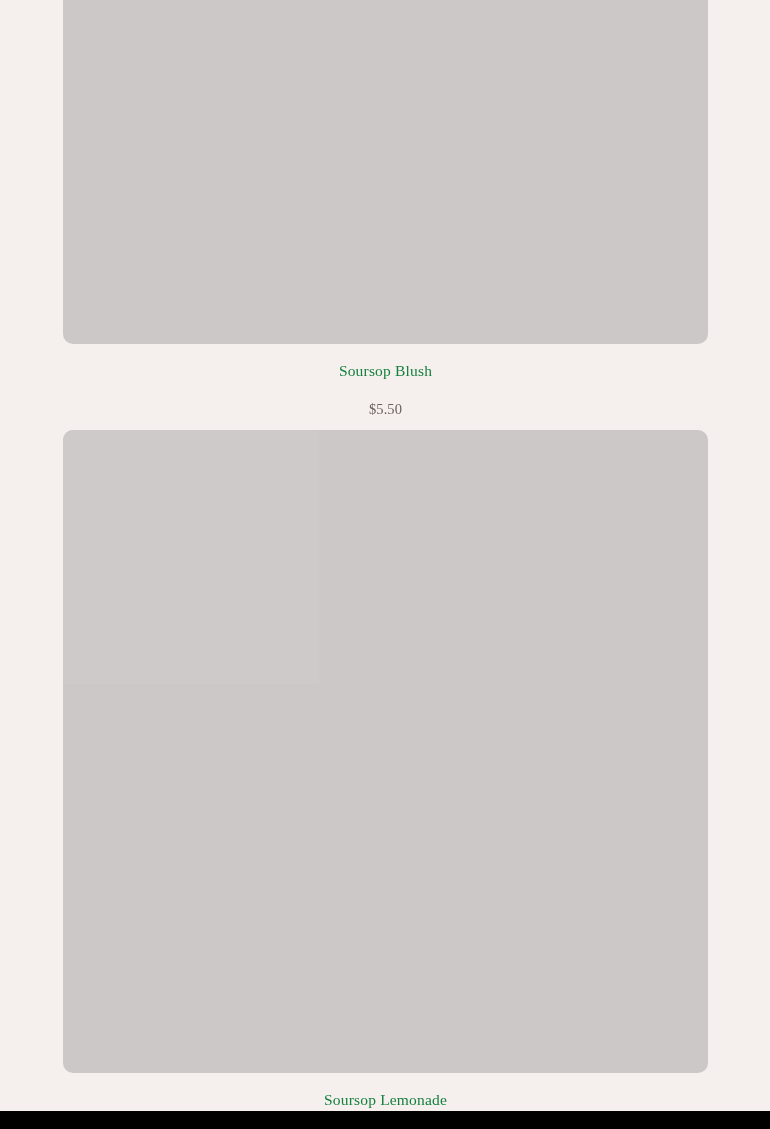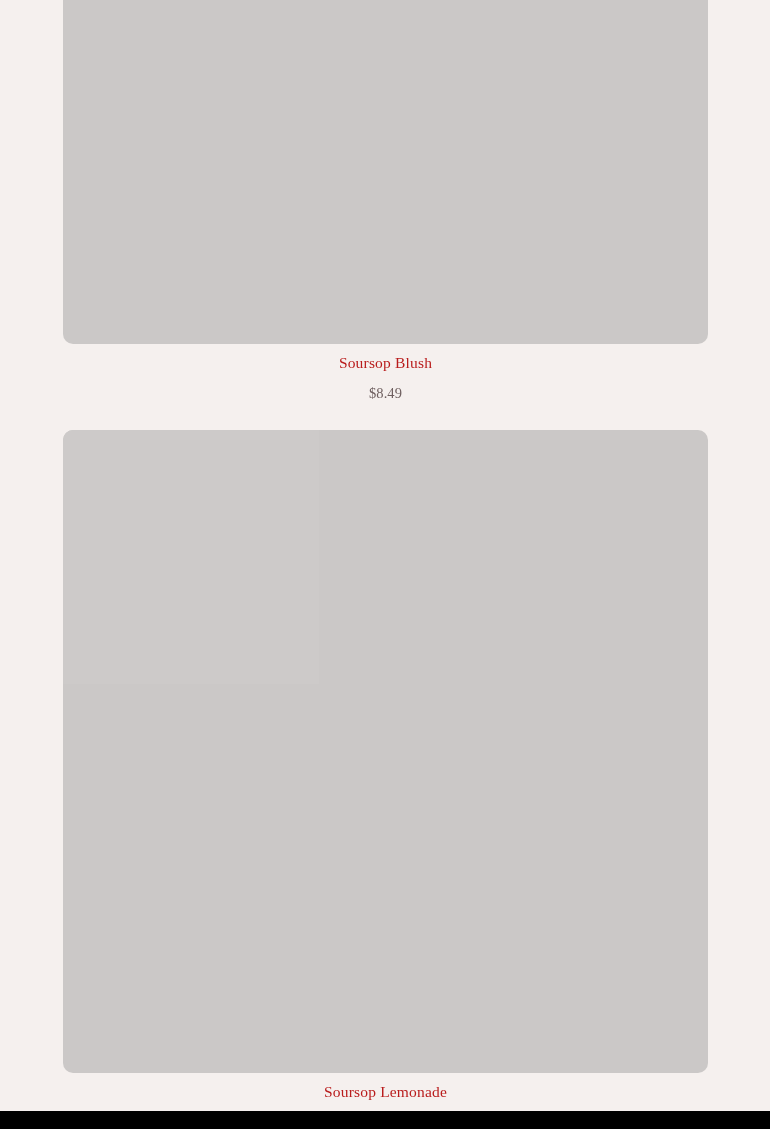--- a/index.html
+++ b/index.html
@@ -68,23 +68,23 @@
   }
 
   .info {
     width: 645px;
     text-align: center;
   }
 
   .product-title {
     font-size: 15.5px;
     line-height: 1.35;
-    color: #b91c1c;
+    color: #15803d;
     letter-spacing: 0.18px;
-    margin: 4px;
+    margin: 12px;
     padding-top: 5px;
     font-weight: 400;
   }
 
   .product-price {
     font-size: 14.5px;
     line-height: 1.3;
     color: #6e5f5f;
     letter-spacing: 0.1px;
     margin: 0;
@@ -104,21 +104,21 @@
 </style>
 </head>
 <body>
 
 <div class="page">
 
   <div class="product-card card-one">
     <div class="media"></div>
     <div class="info">
       <div class="product-title">Soursop Blush</div>
-      <div class="product-price">$8.49</div>
+      <div class="product-price">$5.50</div>
     </div>
   </div>
 
   <div class="product-card card-two">
     <div class="media">
       <div class="media-block"></div>
     </div>
     <div class="info">
       <div class="product-title">Soursop Lemonade</div>
     </div>

